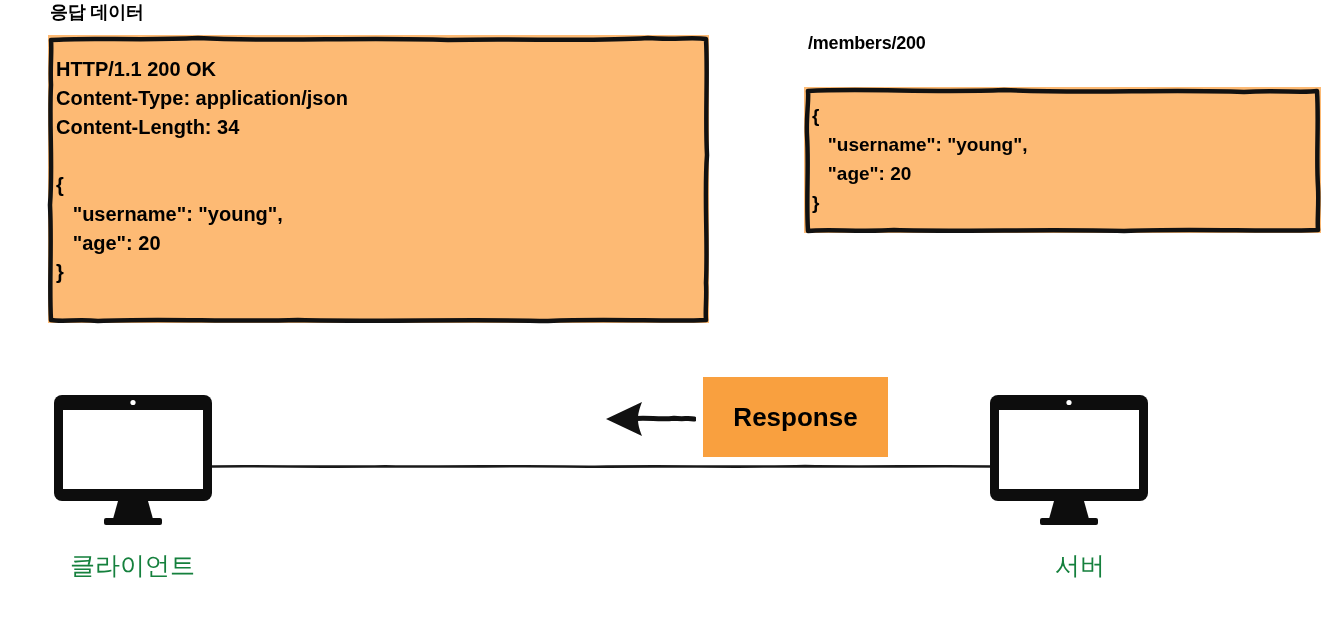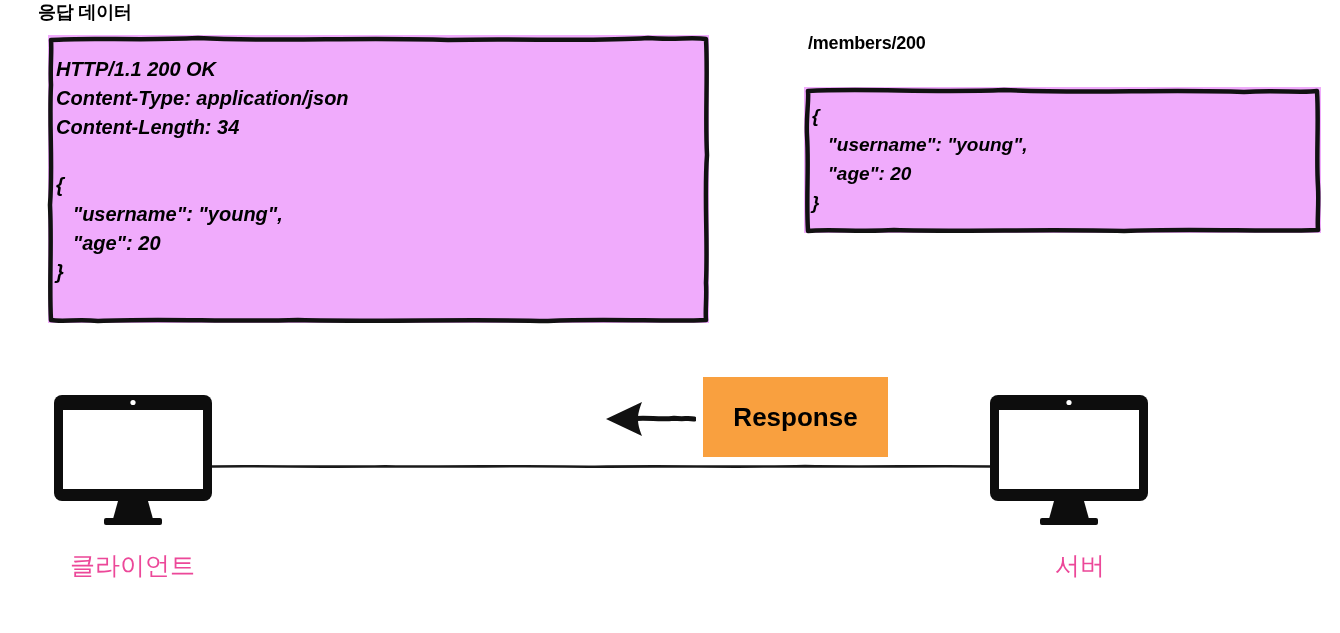--- a/index.html
+++ b/index.html
@@ -21,28 +21,27 @@
 
   
   .section-title {
     font-size: 18px;
     font-weight: bold;
     letter-spacing: -0.2px;
     white-space: pre;
     line-height: 22px;
     color: #000;
   }
-  #response-data-title { left: 38px; top: 1px; }
+  #response-data-title { left: 50px; top: 1px; }
   #endpoint-title      { left: 808px; top: 32px; font-weight: bold; font-size: 18px; }
 
   
   .sketch-box {
-    background: #f0abfc;
+    background: #fdba74;
     box-sizing: border-box;
-    font-style: italic;
   }
   .sketch-box > svg.frame {
     position: absolute;
     left: 0; top: 0;
     overflow: visible;
     pointer-events: none;
   }
   .box-body {
     position: relative;
     white-space: pre;
@@ -102,21 +101,21 @@
   .monitor {
     width: 175px;
     height: 135px;
   }
   #client-monitor { left: 52px;  top: 393px; }
   #server-monitor { left: 988px; top: 393px; }
 
   
   .node-label {
     font-size: 25px;
-    color: #ec4899;
+    color: #15803d;
     white-space: pre;
     line-height: 30px;
   }
   #client-label { left: 70px;  top: 550px; }
   #server-label { left: 1055px; top: 550px; text-align: right; }
 </style>
 </head>
 <body>
 
 <div class="abs section-title" id="response-data-title">응답 데이터</div>

